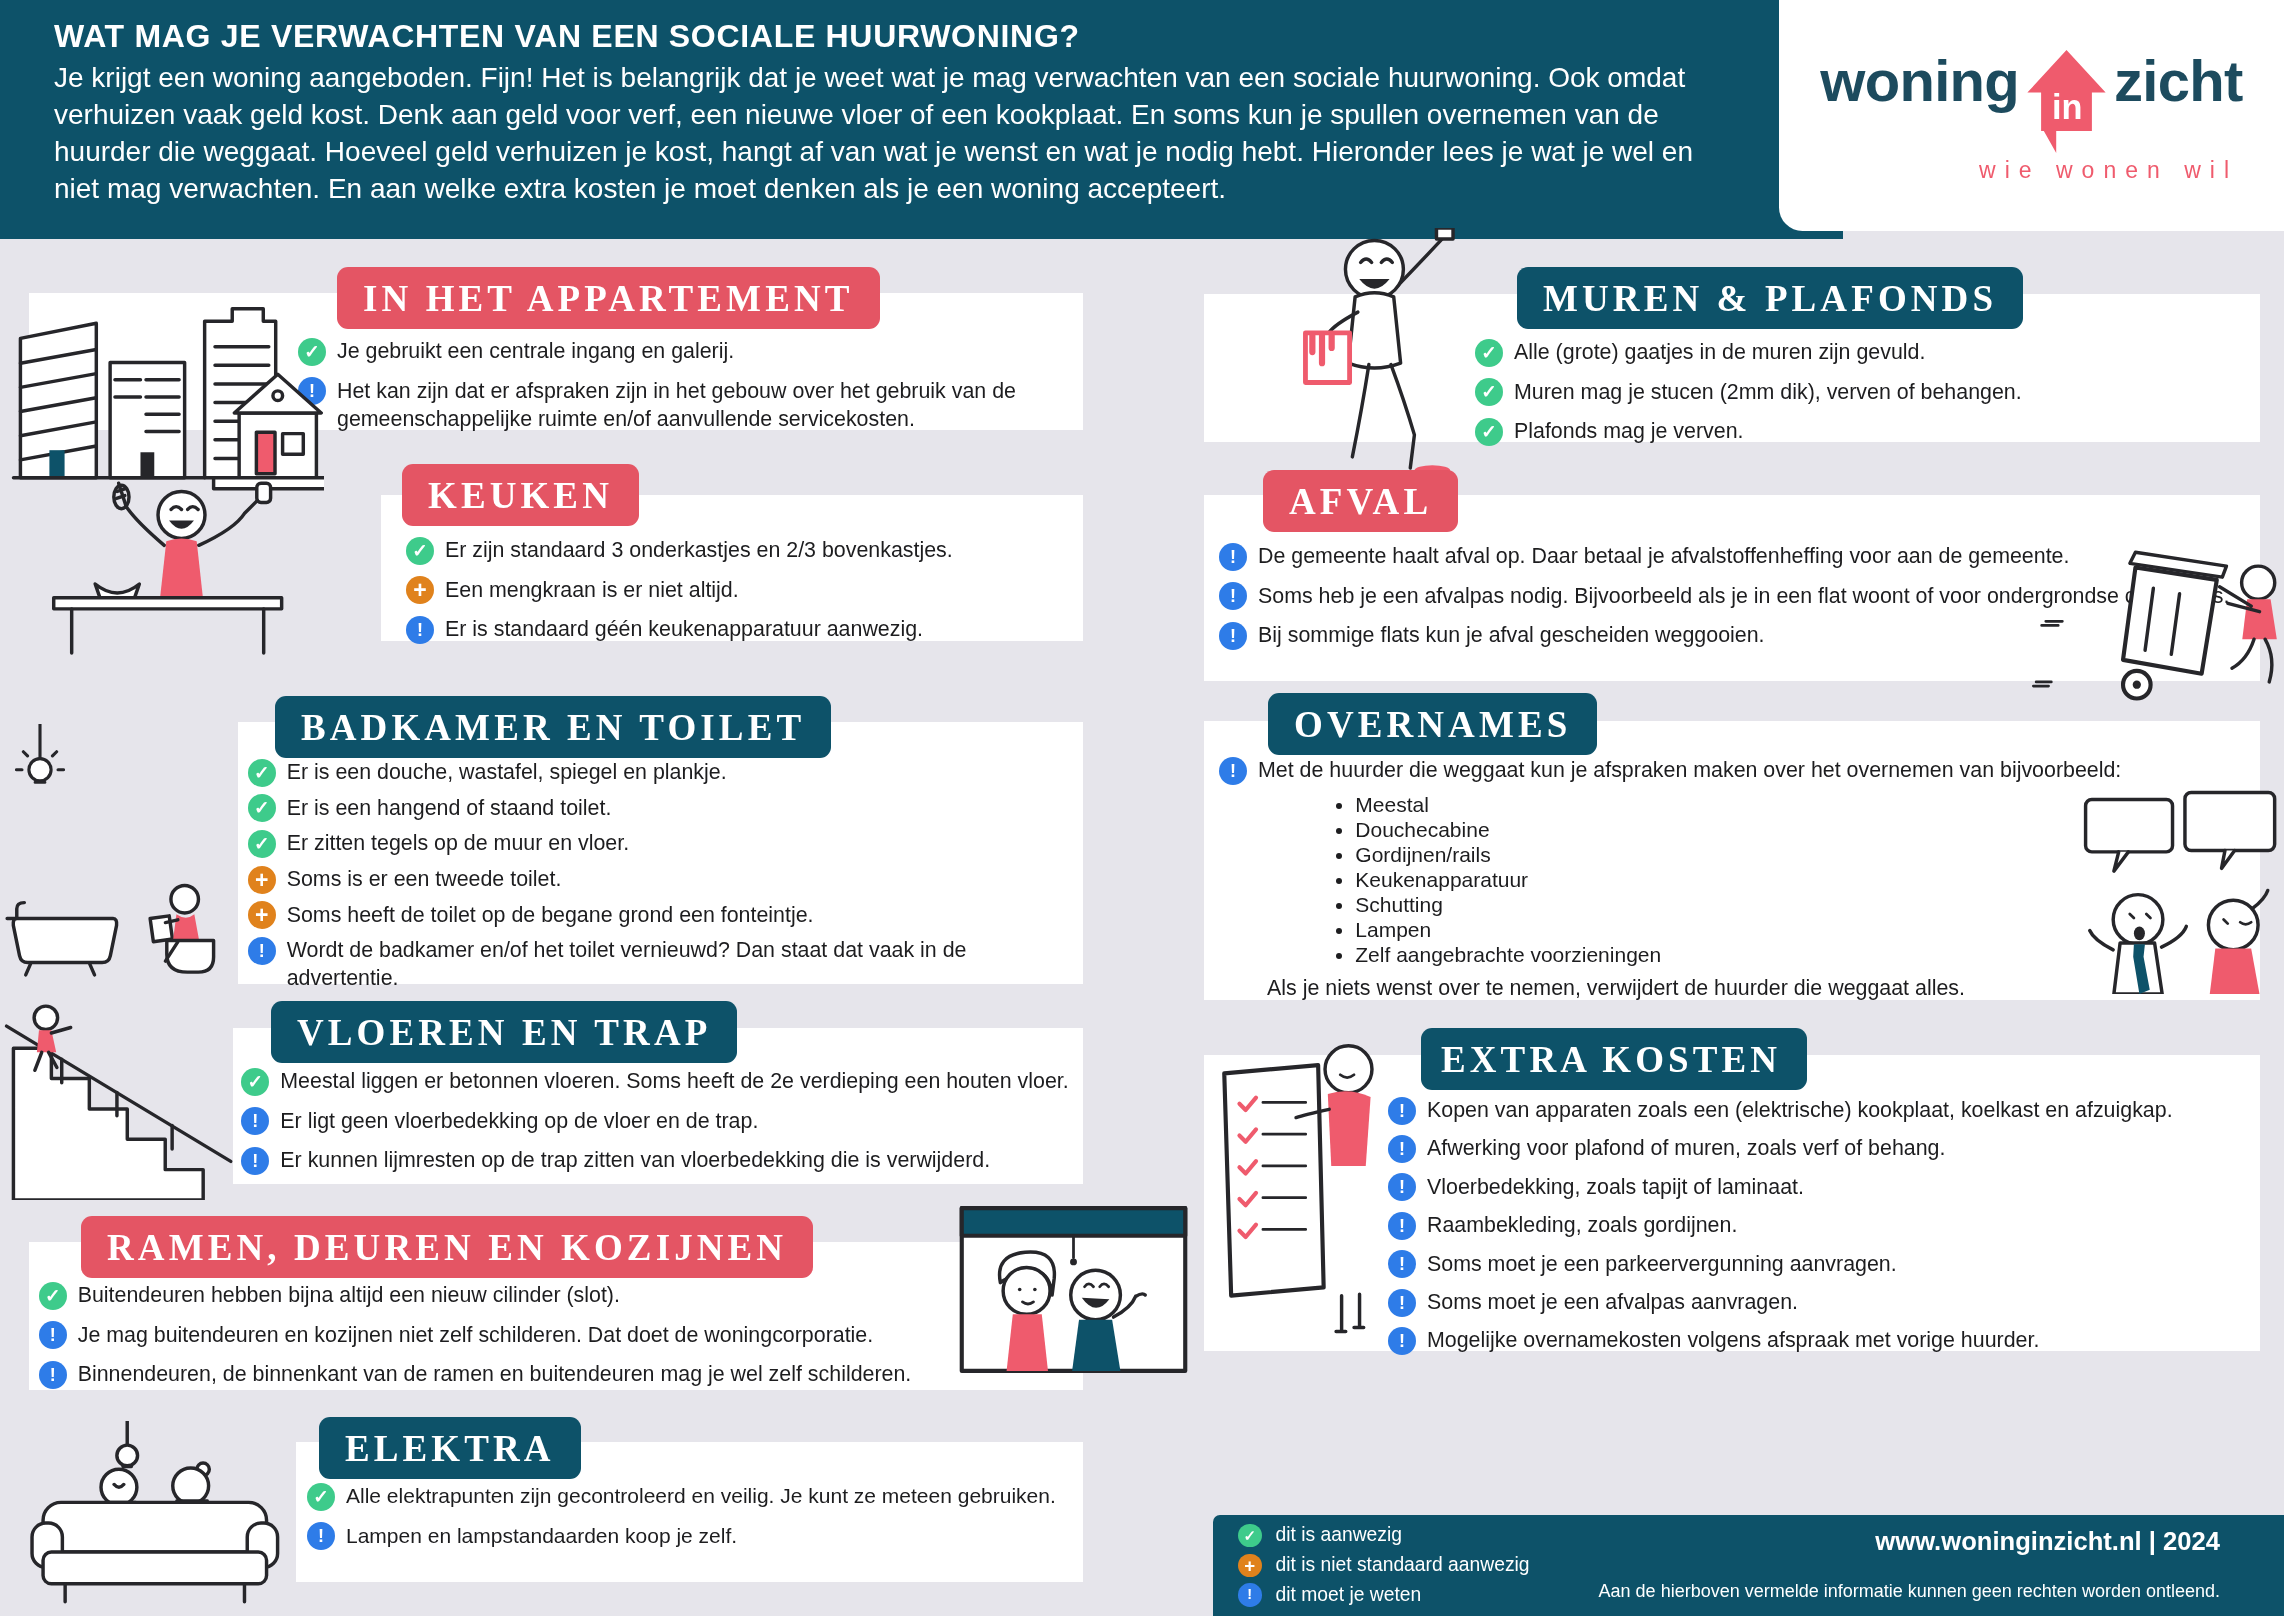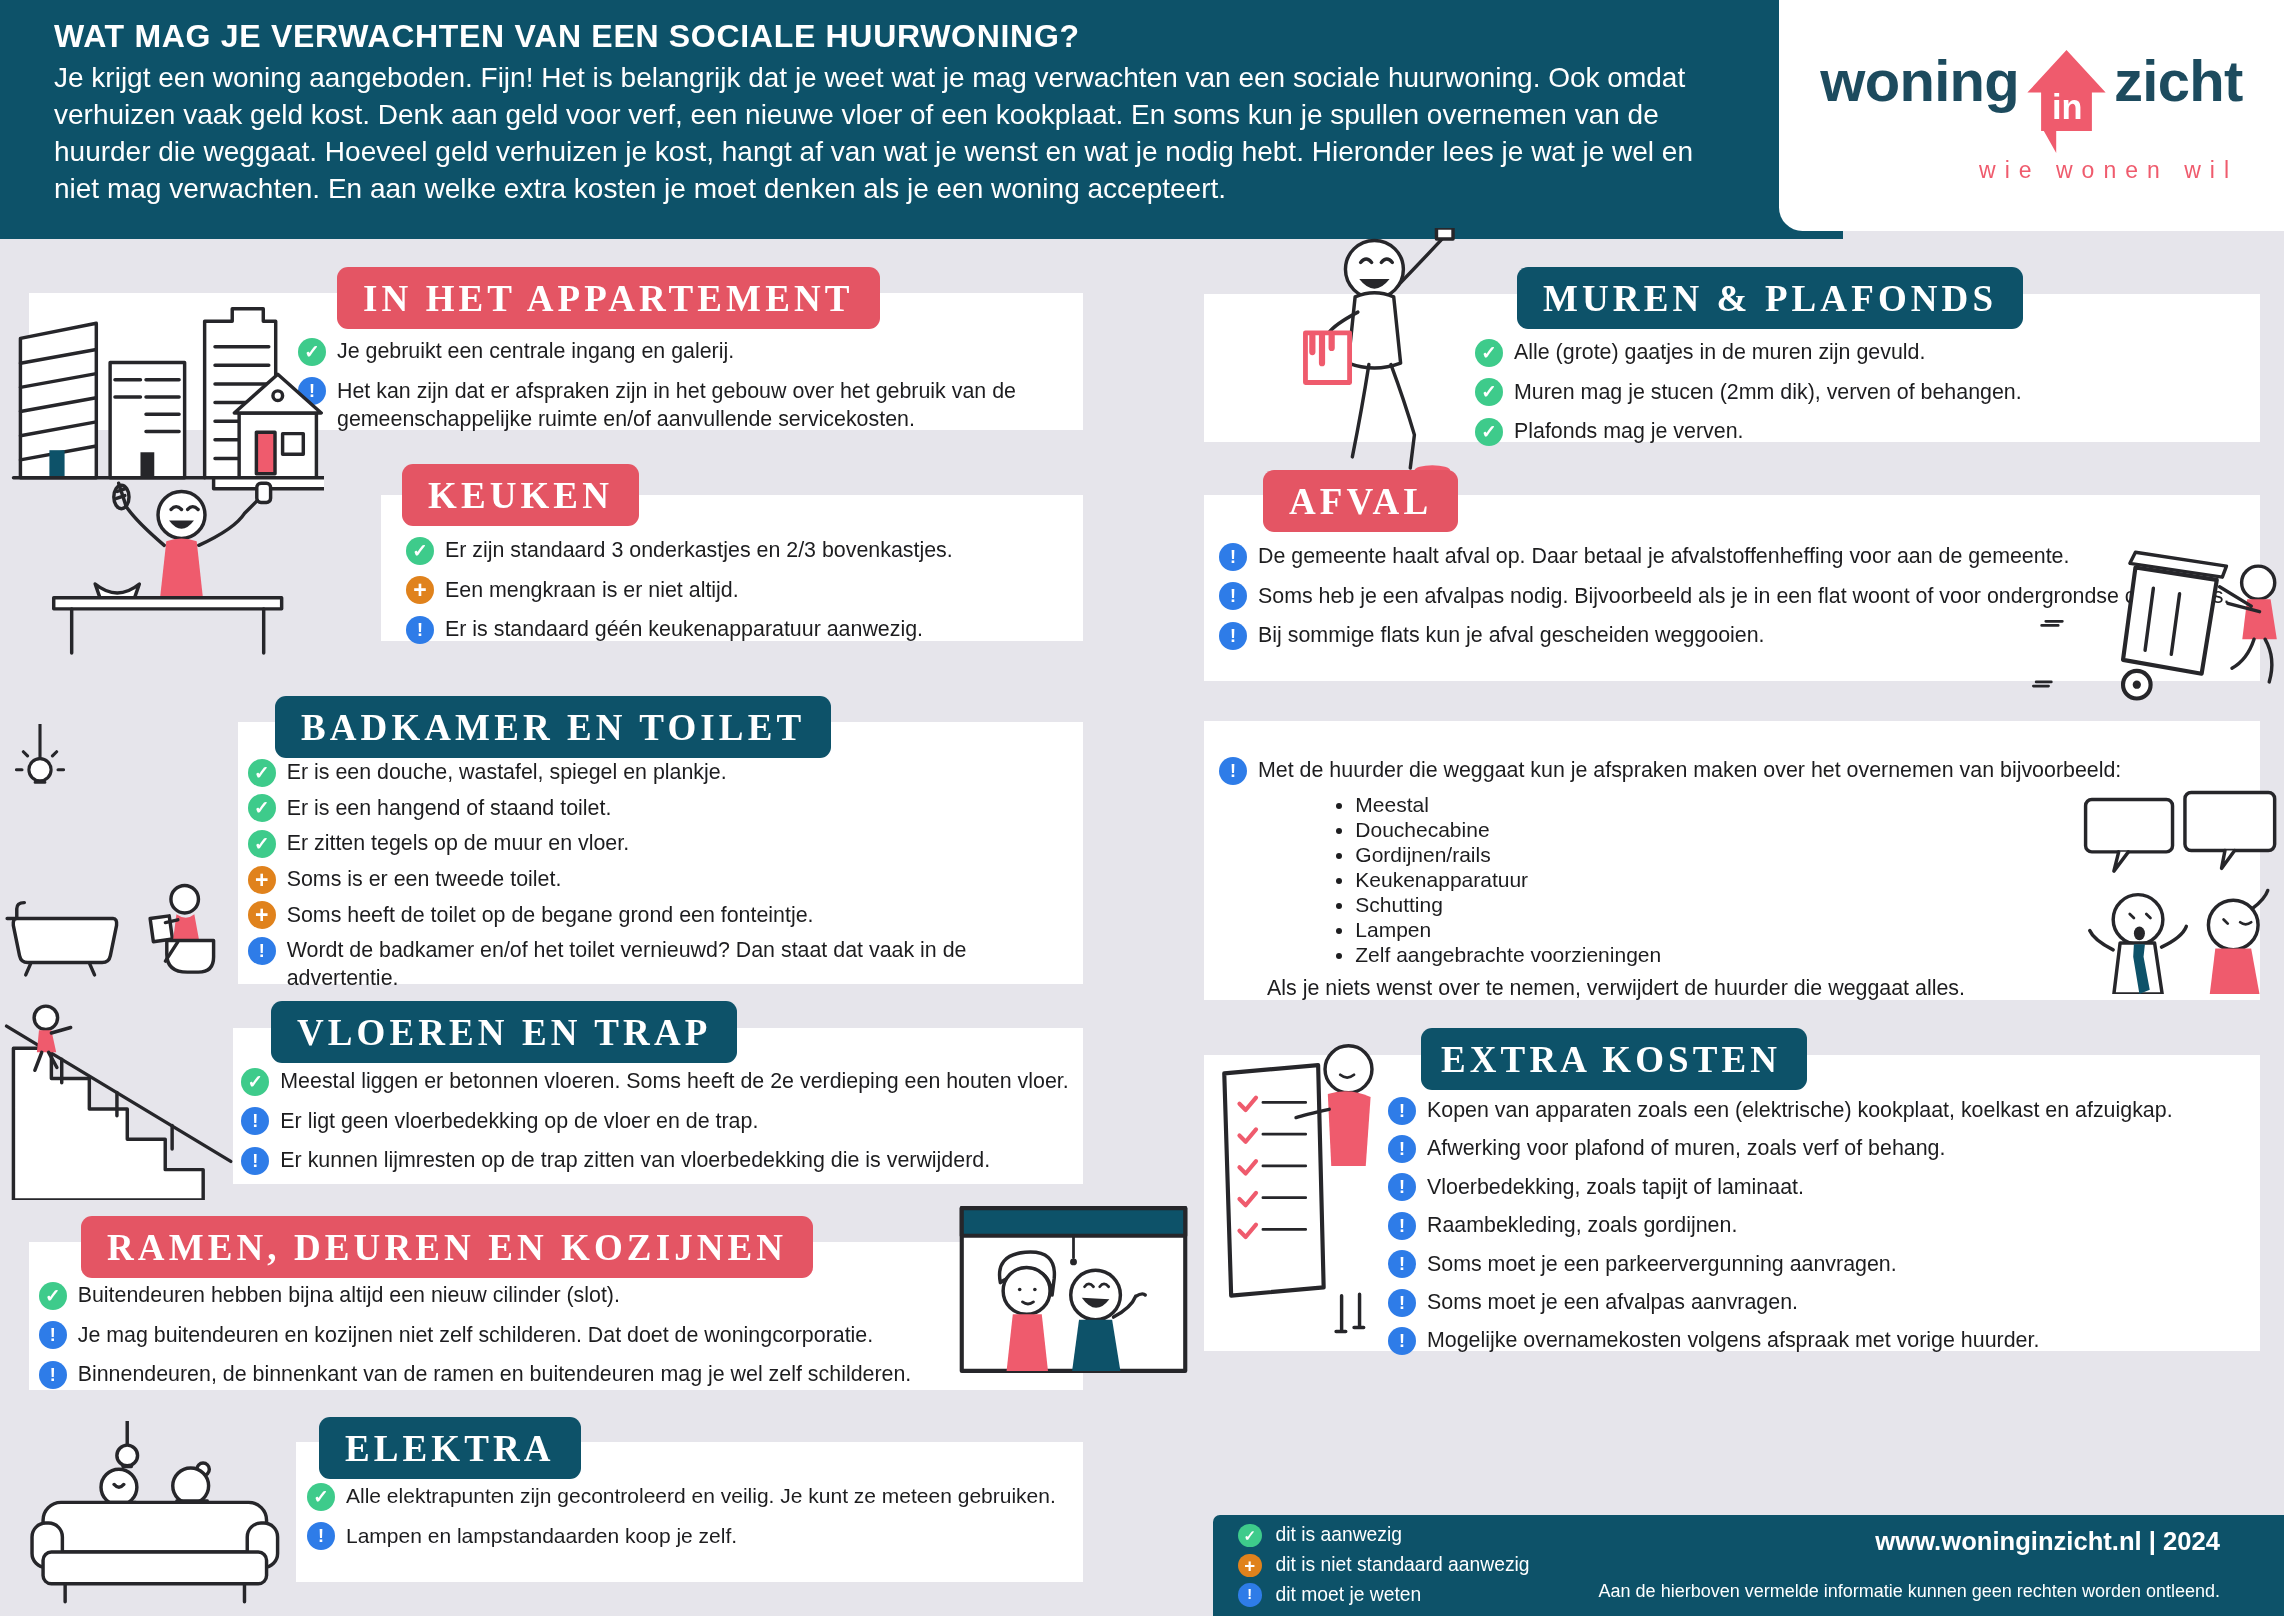--- a/index.html
+++ b/index.html
@@ -280,20 +280,21 @@
   </section>
 
   <div class="badge red b1">IN HET APPARTEMENT</div>
   <div class="badge red b2">KEUKEN</div>
   <div class="badge teal b3">BADKAMER EN TOILET</div>
   <div class="badge teal b4">VLOEREN EN TRAP</div>
   <div class="badge red b5">RAMEN, DEUREN EN KOZIJNEN</div>
   <div class="badge teal b6">ELEKTRA</div>
   <div class="badge teal b7">MUREN &amp; PLAFONDS</div>
   <div class="badge red b8">AFVAL</div>
+  <div class="badge teal b9">OVERNAMES</div>
   <div class="badge teal b10">EXTRA KOSTEN</div>
 
   <svg class="illus il-buildings" width="316" height="196" viewBox="0 0 458 284" fill="none" stroke="#26262a" stroke-width="5" stroke-linecap="round" stroke-linejoin="round">
     <path d="M18 262 V60 L128 38 V262 Z" fill="#fff"></path>
     <path d="M18 96 L128 76 M18 131 L128 111 M18 166 L128 146 M18 201 L128 181 M18 236 L128 216"></path>
     <rect x="60" y="222" width="22" height="40" fill="#0d5269" stroke="none"></rect>
     <rect x="148" y="95" width="108" height="167" fill="#fff"></rect>
     <path d="M200 120 H248 M200 145 H248 M200 170 H248 M200 195 H248 M155 120 H192 M155 145 H192"></path>
     <rect x="192" y="225" width="20" height="37" fill="#26262a" stroke="none"></rect>
     <path d="M285 262 V35 h40 v-18 h45 v18 h18 v227" fill="#fff"></path>

